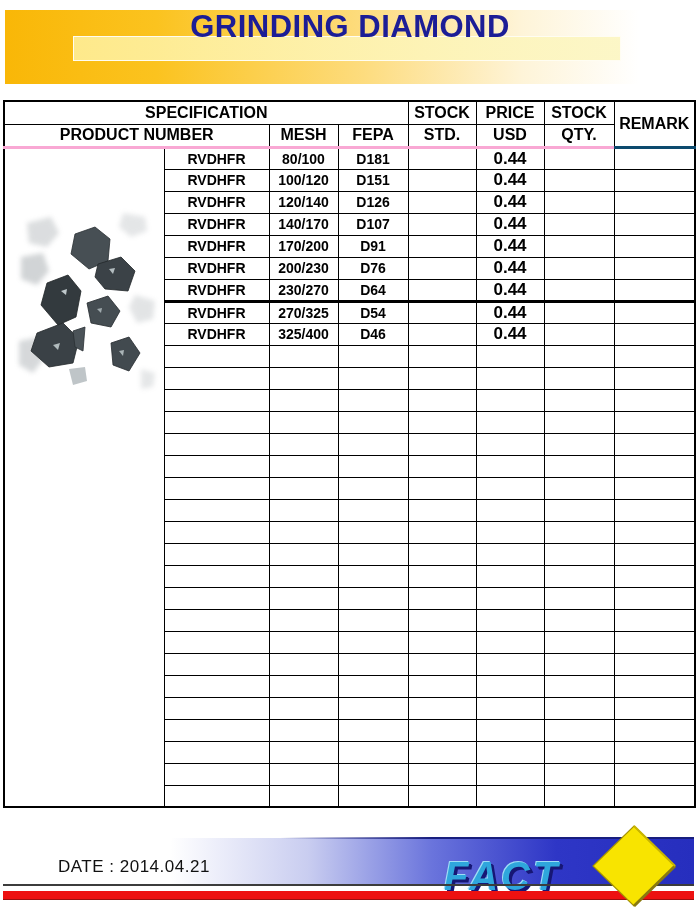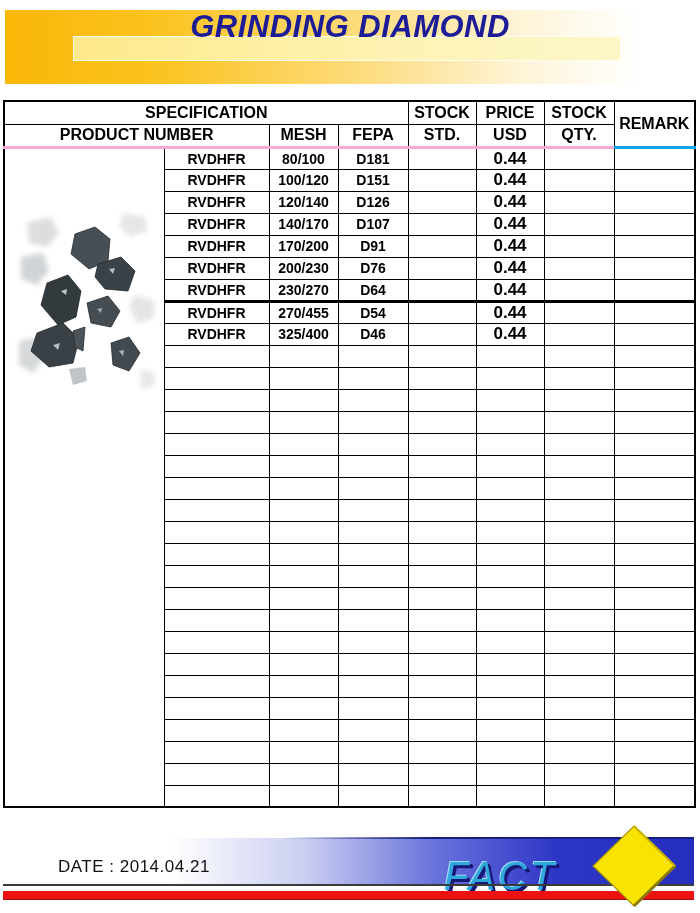--- a/index.html
+++ b/index.html
@@ -12,36 +12,36 @@
     position:absolute;left:5px;top:10px;width:689px;height:74px;
     background:linear-gradient(90deg,#F9B707 0%,#FBC31F 22%,#FDDC7E 52%,#FEF4D8 75%,#FFFFFF 92%);
   }
   .banner-inner{
     position:absolute;left:68px;top:26px;width:546px;height:23px;
     background:linear-gradient(90deg,rgba(255,241,160,0.85),rgba(252,246,196,0.95));
     border:1px solid #FFFDF2;
   }
   .title{
     position:absolute;left:0;top:8px;width:700px;text-align:center;
-    color:#1C1D96;font-weight:bold;font-size:31px;line-height:37px;letter-spacing:0.5px;font-style:italic;
+    color:#1C1D96;font-weight:bold;font-size:31px;line-height:37px;letter-spacing:0.5px;
   }
   
   table{
     position:absolute;left:3px;top:100px;width:693px;
     border-collapse:collapse;table-layout:fixed;
     border:2px solid #000;
   }
   th,td{
     border:1px solid #000;padding:0;text-align:center;vertical-align:middle;
     overflow:hidden;white-space:nowrap;color:#000;
   }
   thead tr{height:23px;}
   thead th{font-size:16px;font-weight:bold;}
   tr.h2 th{border-bottom:3px solid #f9a8d4;}
-  th.remark{border-bottom:3px solid #0ea5e9;margin-left:28px;}
+  th.remark{border-bottom:3px solid #0c4a6e;margin-left:28px;}
   tbody tr{height:22px;font-weight:bold;}
   tbody td{font-size:14px;}
   td.price-cell{font-size:17px;}
   tr.thick td{border-bottom:3px solid #000;}
   td.img-cell{background:#fff;vertical-align:top;}
   .grit-svg{display:block;margin:50px auto 0 8px;}
   
   .footer-bar{
     position:absolute;left:5px;top:838px;width:689px;height:46px;
     background:linear-gradient(90deg,#FFFFFF 0%,#FFFFFF 24%,#C9CDF0 44%,#6A74DC 62%,#2E36C6 80%,#262EBE 100%);
@@ -55,21 +55,21 @@
   }
   .red-stripe{
     position:absolute;left:3px;top:891px;width:691px;height:8px;
     background:#ED1111;border-bottom:1px solid #9A1010;
   }
   .date-label{
     position:absolute;left:58px;top:857px;font-size:17px;color:#111;letter-spacing:0.5px;
   }
   .brand-logo{
     position:absolute;left:444px;top:854px;
-    font-size:40px;font-weight:normal;font-style:italic;letter-spacing:3px;
+    font-size:40px;font-weight:bold;font-style:italic;letter-spacing:3px;
     color:#2FA6DC;
     text-shadow:2px 2px 0 #171775,3px 3px 0 #171775,-1px -1px 0 #9FDCF5;
   }
   .diamond-svg{position:absolute;left:589px;top:824px;}
 </style>
 </head>
 <body>
 
 <div class="banner">
   <div class="banner-inner"></div>
@@ -197,21 +197,21 @@
         <td>RVDHFR</td>
         <td>230/270</td>
         <td>D64</td>
         <td></td>
         <td class="price-cell">0.44</td>
         <td></td>
         <td></td>
       </tr>
       <tr>
         <td>RVDHFR</td>
-        <td>270/455</td>
+        <td>270/325</td>
         <td>D54</td>
         <td></td>
         <td class="price-cell">0.44</td>
         <td></td>
         <td></td>
       </tr>
       <tr>
         <td>RVDHFR</td>
         <td>325/400</td>
         <td>D46</td>

